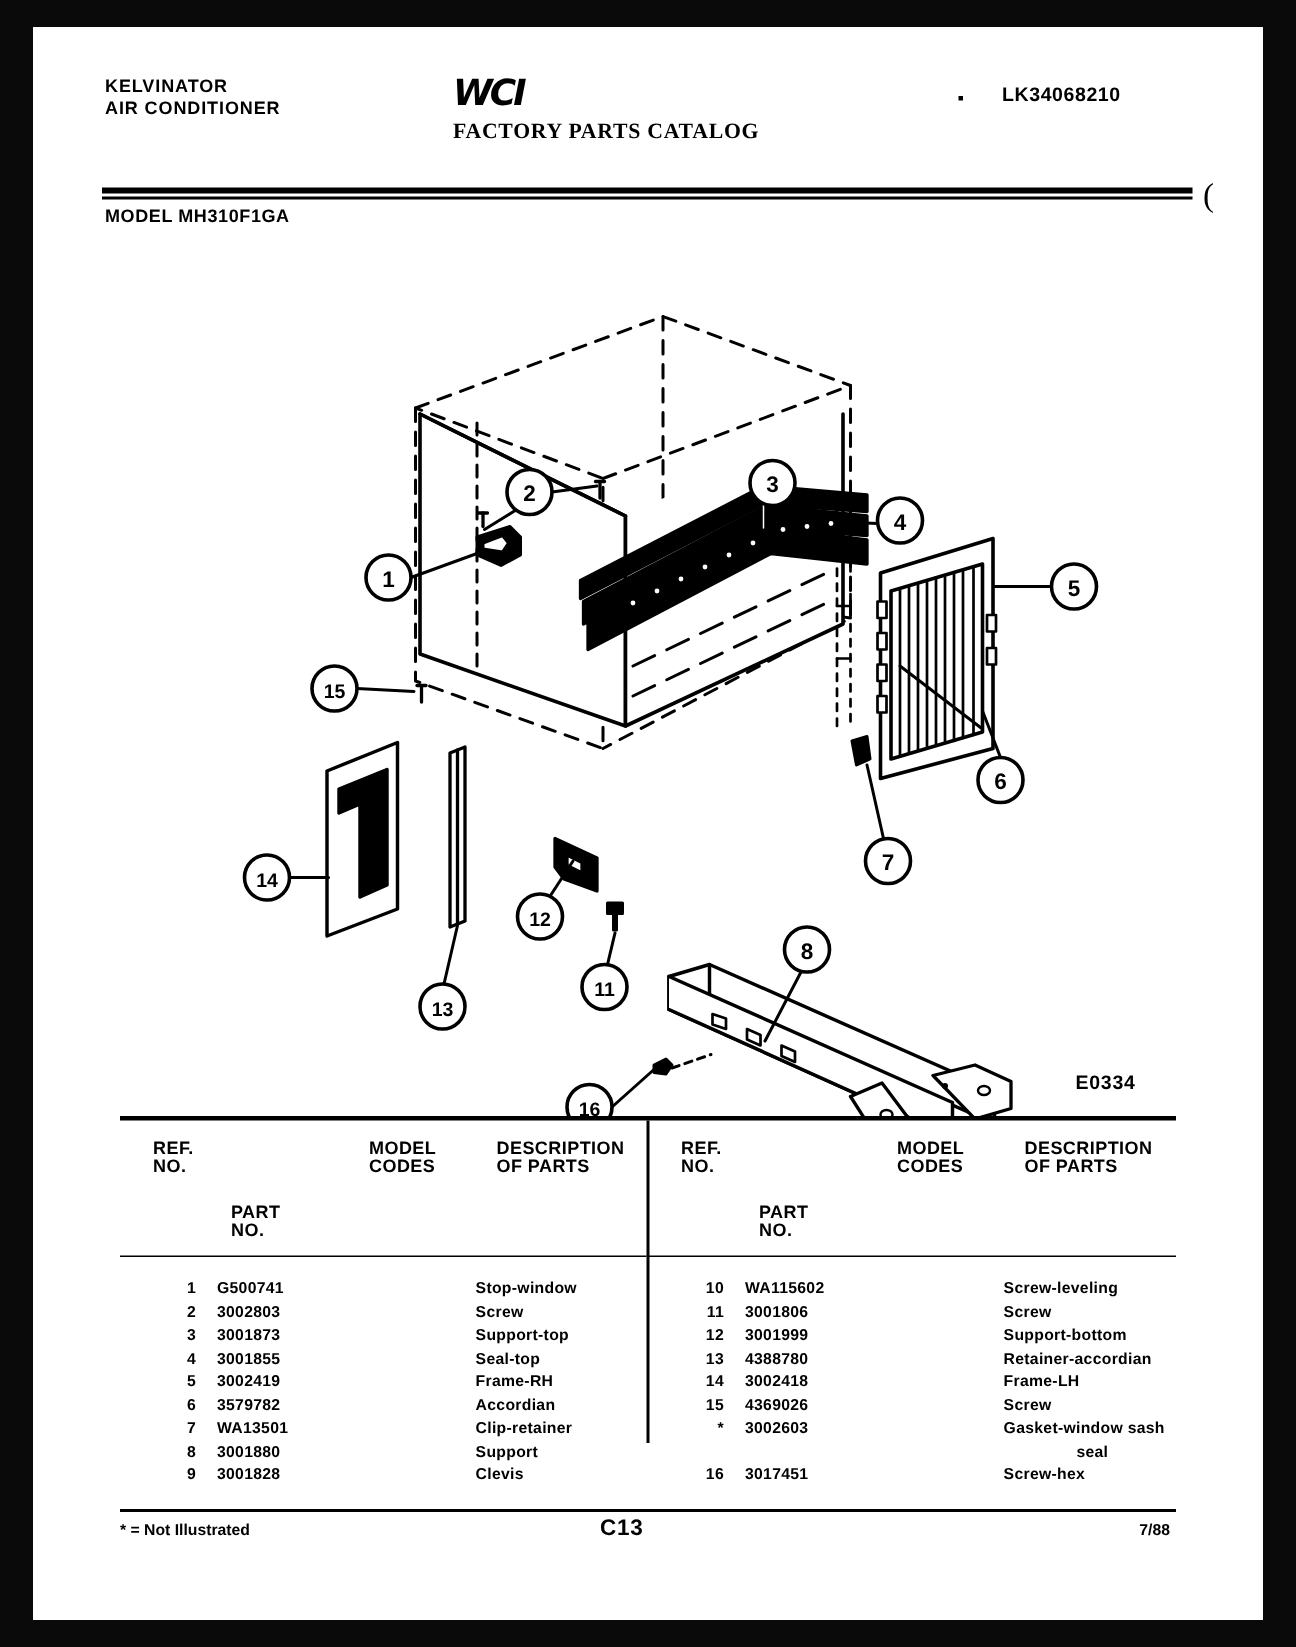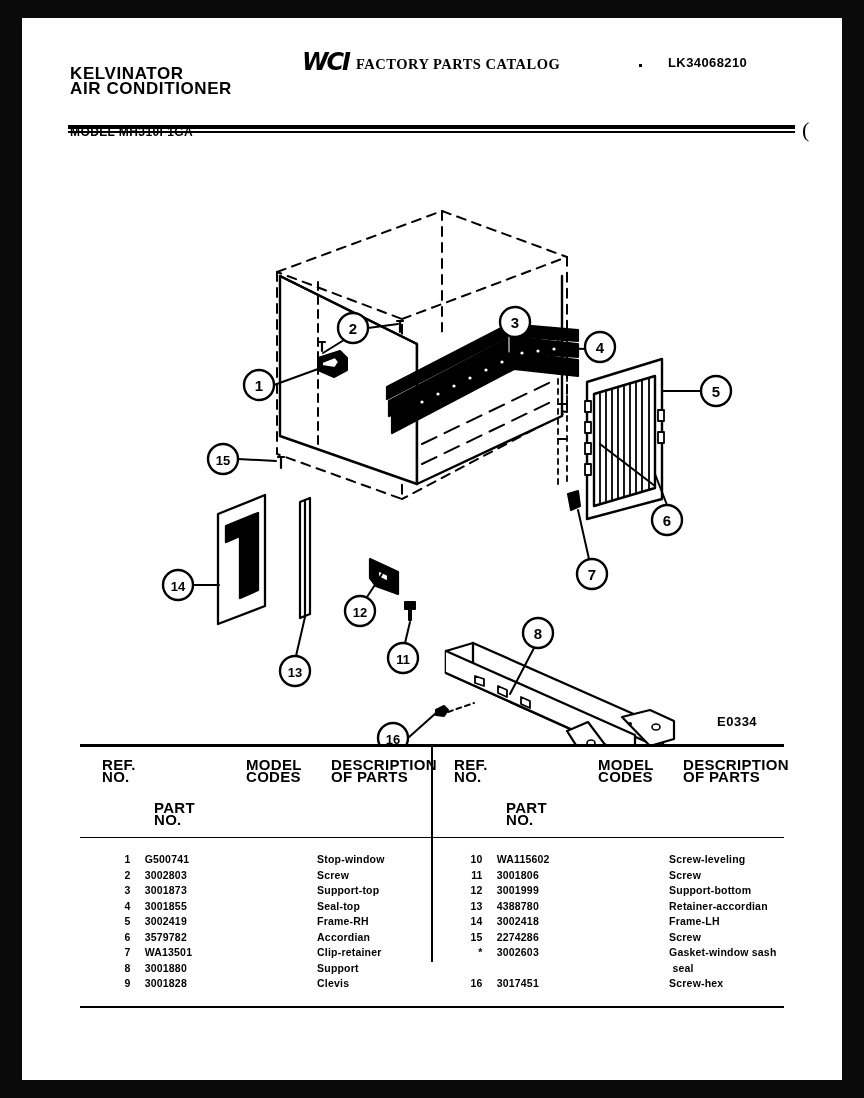--- a/index.html
+++ b/index.html
@@ -6,71 +6,71 @@
   html,body{margin:0;padding:0;background:#000;}
   body{width:864px;height:1098px;overflow:hidden;
        font-family:"Liberation Sans",sans-serif;}
 
   
   .scan-frame{position:absolute;left:0;top:0;width:864px;height:1098px;background:#0a0a0a;}
   .page{position:absolute;left:22px;top:18px;width:820px;height:1062px;background:#fff;}
 
   
   .hdr{position:absolute;left:0;top:0;width:820px;height:80px;}
-  .brand{position:absolute;left:48px;top:48px;font-size:17px;font-weight:bold;
+  .brand{position:absolute;left:48px;top:32px;font-size:12px;font-weight:bold;
          letter-spacing:.6px;line-height:15px;color:#000;}
   .brand div{white-space:nowrap;}
-  .wci-wrap{position:absolute;left:280px;top:33px;display:flex;align-items:flex-end;gap:7px;}
+  .wci-wrap{position:absolute;left:280px;top:33px;display:flex;align-items:flex-start;gap:7px;flex-direction:column;}
   .wci-logo{font-size:24px;font-weight:bold;font-style:italic;letter-spacing:-2px;
             line-height:22px;color:#000;font-family:"DejaVu Sans",sans-serif;}
   .catalog-title{font-size:14.5px;font-weight:bold;letter-spacing:.5px;color:#000;
                  white-space:nowrap;font-family:Liberation Serif, serif;}
   .cat-no{position:absolute;left:646px;top:37px;font-size:13px;font-weight:bold;
           letter-spacing:.4px;color:#000;}
   .dot-1{position:absolute;left:617px;top:46px;width:3px;height:3px;background:#000;}
 
   
   .rule-thick{position:absolute;left:46px;top:107px;width:727px;height:4px;background:#000;}
   .rule-thin{position:absolute;left:46px;top:113px;width:727px;height:1.5px;background:#000;}
   .paren{position:absolute;left:780px;top:99px;font-size:22px;color:#000;
          font-family:"Liberation Serif",serif;}
-  .model{position:absolute;left:48px;top:107px;font-size:12px;font-weight:bold;
+  .model{position:absolute;left:48px;top:119px;font-size:12px;font-weight:bold;
          letter-spacing:.4px;color:#000;}
 
   
   .illus{position:absolute;left:0;top:136px;width:820px;height:590px;}
   .illus svg{display:block;}
   .ecode{position:absolute;left:695px;top:560px;font-size:13px;font-weight:bold;
          letter-spacing:.5px;color:#000;}
 
   
   .table-wrap{position:absolute;left:58px;top:726px;width:704px;}
   .tbl-top{width:704px;height:2.5px;background:#000;}
   .tbl-body{position:relative;display:flex;}
   .col{width:352px;position:relative;}
   .col.left{padding-right:0;}
   .vdiv{position:absolute;left:351px;top:0;width:1.5px;height:215px;background:#000;}
-  .hdr-row{display:flex;padding:12px 0 6px 0;font-size:15px;font-weight:bold;
+  .hdr-row{display:flex;padding:12px 0 6px 0;font-size:12px;font-weight:bold;
            letter-spacing:.3px;color:#000;line-height:12.5px;}
   .hdr-row .c{white-space:pre-line;}
   .c-ref{width:52px;text-align:left;padding-left:22px;}
   .c-part{width:92px;margin-top:43px;}
   .c-code{width:85px;}
   .c-desc{width:100px;}
   .hdr-rule{height:1.5px;background:#000;margin:4px 0 0 0;}
   .hdr-rule.left{width:351px;}
   .hdr-rule.right{width:352px;}
   .rows{padding-top:14px;}
   .row{display:flex;font-size:10.5px;font-weight:bold;color:#000;
        line-height:15.5px;height:15.5px;letter-spacing:.2px;}
   .row .r-ref{width:52px;text-align:right;padding-right:14px;}
   .row .r-part{width:92px;}
   .row .r-code{width:85px;}
   .row .r-desc{width:118px;white-space:nowrap;}
-  .row.cont .r-desc{padding-left:10px;}
+  .row.cont .r-desc{padding-left:10px;text-align:center;}
   .tbl-bot{width:704px;height:2.5px;background:#000;margin-top:14px;}
 
   
   .foot{position:absolute;left:58px;top:996px;width:704px;height:22px;}
   .f-note{position:absolute;left:0;top:0;font-size:10.5px;font-weight:bold;color:#000;}
   .f-page{position:absolute;left:320px;top:-4px;font-size:15px;font-weight:bold;
           letter-spacing:.5px;color:#000;}
   .f-date{position:absolute;right:4px;top:0;font-size:10.5px;font-weight:bold;color:#000;}
 </style>
 </head>
@@ -437,21 +437,21 @@
                 <div class="r-desc">Retainer-accordian</div>
               </div>
               <div class="row">
                 <div class="r-ref">14</div>
                 <div class="r-part">3002418</div>
                 <div class="r-code"></div>
                 <div class="r-desc">Frame-LH</div>
               </div>
               <div class="row">
                 <div class="r-ref">15</div>
-                <div class="r-part">2274286</div>
+                <div class="r-part">4369026</div>
                 <div class="r-code"></div>
                 <div class="r-desc">Screw</div>
               </div>
               <div class="row">
                 <div class="r-ref">*</div>
                 <div class="r-part">3002603</div>
                 <div class="r-code"></div>
                 <div class="r-desc">Gasket-window sash</div>
               </div>
               <div class="row cont">
@@ -465,15 +465,20 @@
                 <div class="r-part">3017451</div>
                 <div class="r-code"></div>
                 <div class="r-desc">Screw-hex</div>
               </div>
             </div>
       </div>
     </div>
     <div class="tbl-bot"></div>
   </div>
 
+  <div class="foot">
+    <div class="f-note">* = Not Illustrated</div>
+    <div class="f-page">C13</div>
+    <div class="f-date">7/88</div>
+  </div>
 
 </div>
 </div>
 
 </body></html>

